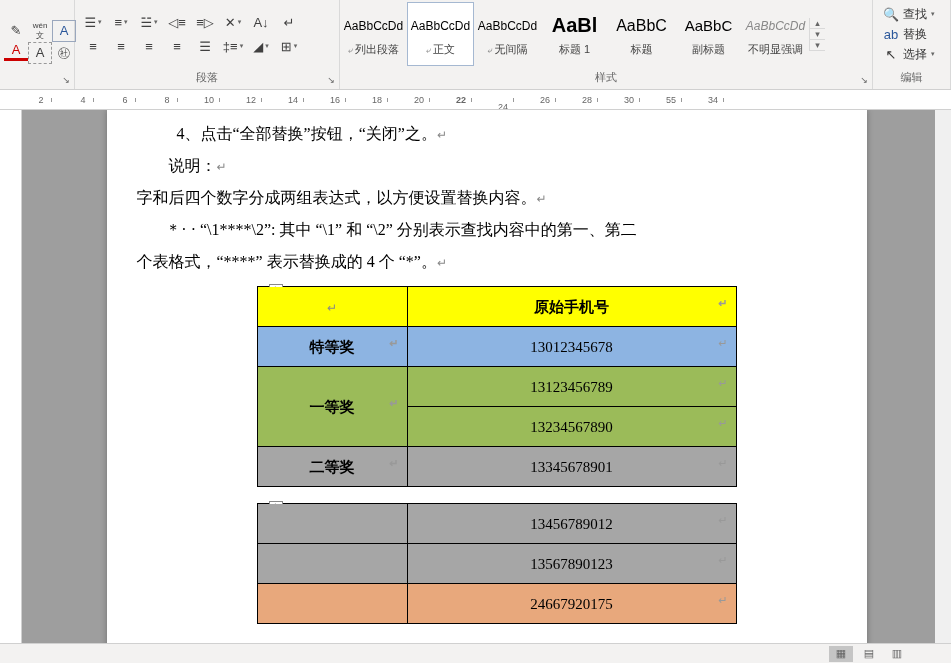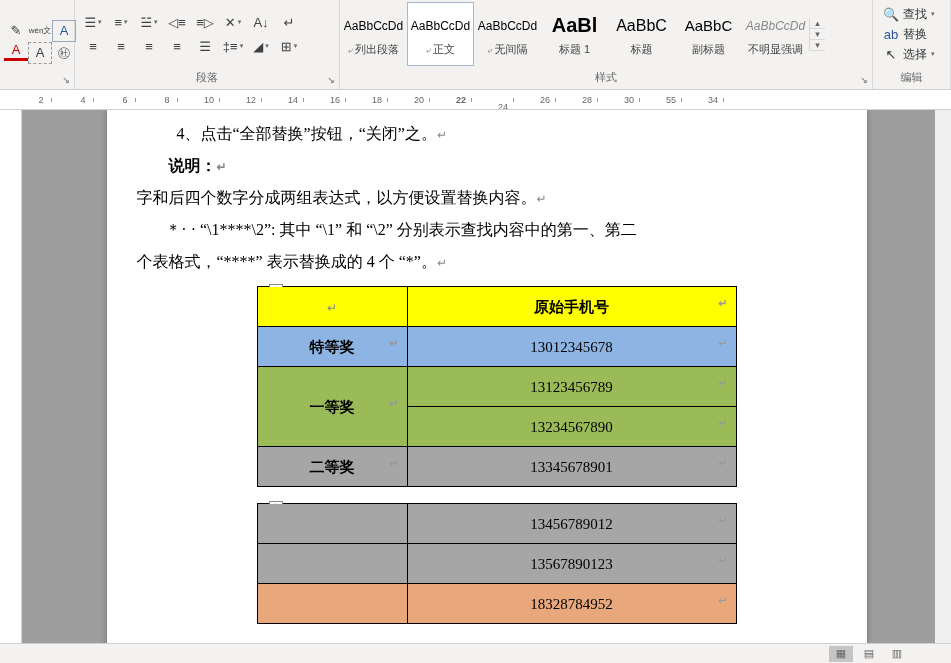--- a/index.html
+++ b/index.html
@@ -219,21 +219,21 @@
   </style>
 </head>
 <body>
 
 <div class="ribbon">
   <div class="ribbon-group font-group">
     <div class="ribbon-group-content">
       <div class="font-col">
         <div class="font-row">
           <div class="small-btn">✎</div>
-          <div class="small-btn" style="flex-direction:row;font-size:8px;height:22px;">
+          <div class="small-btn" style="flex-direction:column;font-size:8px;height:22px;">
               <span>wén</span>
               <span>文</span>
             </div>
           <div class="small-btn" style="border:1px solid #9aa7bd;color:#2b579a;">A</div>
         </div>
         <div class="font-row">
           <div class="small-btn" style="color:#c00;border-bottom:3px solid #c00;height:19px;">A</div>
           <div class="small-btn" style="border:1px dashed #999;">A</div>
           <div class="small-btn">㊓</div>
         </div>
@@ -381,21 +381,21 @@
       <div class="ruler-mark" style="left: 672px;">34</div>
       <div class="ruler-tick" style="left: 693px;"></div>
     </div>
 </div>
 
 <div class="doc-area">
   <div class="v-ruler"></div>
   <div class="doc-scroll">
     <div class="page">
       <div style="text-indent:2.5em;"><span>4、点击“全部替换”按钮，“关闭”之。</span><span class="para-mark">↵</span></div>
-      <div style="text-indent:2em;font-weight:bold;"><span>说明：</span><span class="para-mark">↵</span></div>
+      <div style="text-indent:2em;font-weight:normal;"><span>说明：</span><span class="para-mark">↵</span></div>
       <div><span>字和后四个数字分成两组表达式，以方便设置替换内容。</span><span class="para-mark">↵</span></div>
       <div style="text-indent:1.8em;"><span>＊· · “\1****\2”:  其中 “\1” 和 “\2” 分别表示查找内容中的第一、第二</span></div>
       <div><span>个表格式，“****” 表示替换成的 4 个 “*”。</span><span class="para-mark">↵</span></div>
 
       <div style="position:relative;">
         <div class="table-move" style="top:-2px;">✥</div>
         <table class="doc-table">
           <tbody>
               <tr>
             <td class="yellow" style="width:150px;"><span class="para-mark">↵</span></td>
@@ -427,21 +427,21 @@
               <tr>
             <td class="gray" style="width:150px;"></td>
             <td class="gray"><span>13456789012</span><span class="cell-mark">↵</span></td>
           </tr>
           <tr>
             <td class="gray"></td>
             <td class="gray"><span>13567890123</span><span class="cell-mark">↵</span></td>
           </tr>
           <tr>
             <td class="orange"></td>
-            <td class="orange"><span>18328784952</span><span class="cell-mark">↵</span></td>
+            <td class="orange"><span>24667920175</span><span class="cell-mark">↵</span></td>
           </tr>
         </tbody>
           </table>
       </div>
     </div>
     <div class="scrollbar-v"></div>
   </div>
 </div>
 
 <div class="statusbar">

